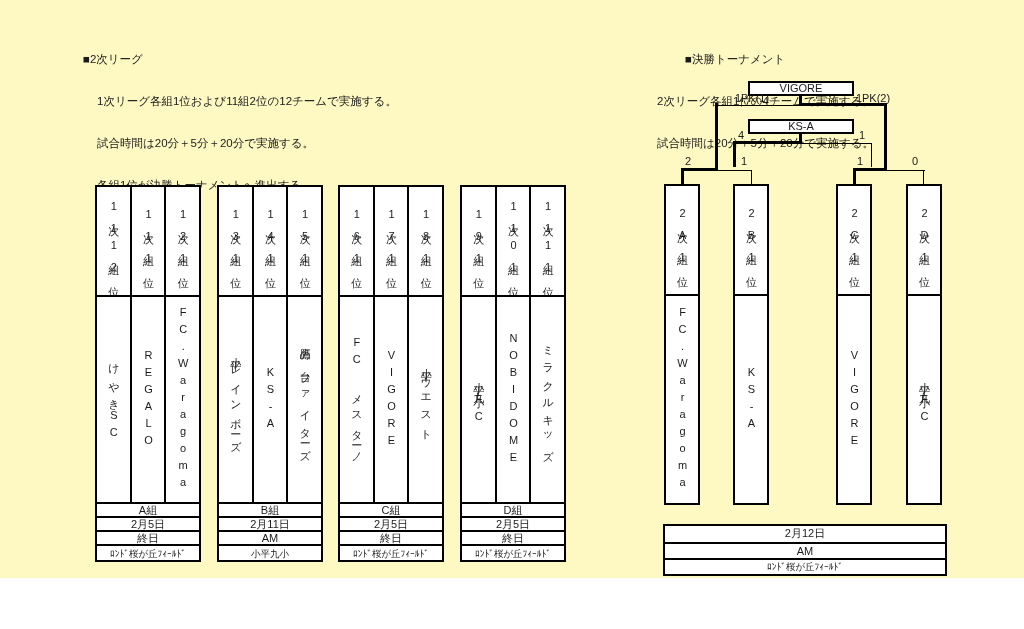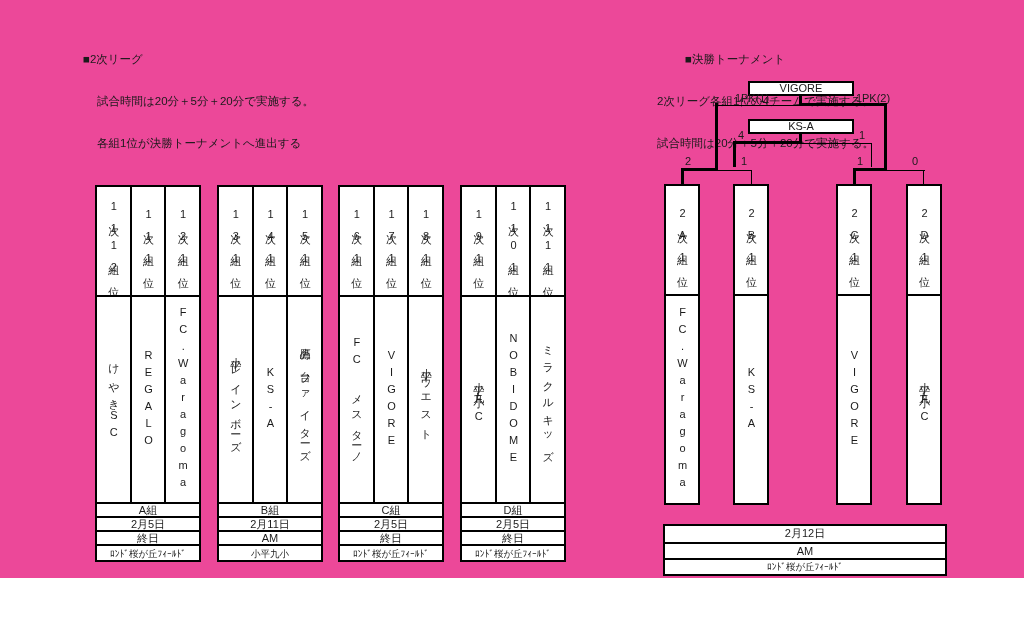--- a/index.html
+++ b/index.html
@@ -1,17 +1,17 @@
 <!DOCTYPE html>
 <html><head>
 <meta charset="utf-8">
 <style>
   * { margin:0; padding:0; box-sizing:border-box; }
   body { background:#fff; font-family:"Liberation Sans","DejaVu Sans",sans-serif; color:#1a1a1a; }
-  .page { position:relative; width:1024px; height:578px; background:#ec4899; overflow:hidden; }
+  .page { position:relative; width:1024px; height:578px; background:#fef9c3; overflow:hidden; }
 
   
   .hdr { position:absolute; font-size:11.5px; line-height:14px; white-space:pre; }
   .hdr .t-line { display:block; }
 
   
   .group { position:absolute; top:185px; width:106px; height:377px; border:2px solid #000; background:#fff; }
   .cols { display:flex; height:315px; }
   .col { flex:1; display:flex; flex-direction:column; border-left:2px solid #000; overflow:hidden; }
   .col:first-child { border-left:none; }
@@ -37,20 +37,21 @@
   .srow:first-child { border-top:none; }
   .srow.venue { font-size:9.5px; }
 </style>
 </head>
 <body>
 
 <div class="page">
 
   <div class="hdr" style="left:83px; top:24px;">
     <span class="t-line">■2次リーグ</span>
+    <span class="t-line" style="margin-left:14px;">1次リーグ各組1位および11組2位の12チームで実施する。</span>
     <span class="t-line" style="margin-left:14px;">試合時間は20分＋5分＋20分で実施する。</span>
     <span class="t-line" style="margin-left:14px;">各組1位が決勝トーナメントへ進出する</span>
   </div>
 
   <div class="hdr" style="left:657px; top:24px;">
     <span class="t-line" style="margin-left:28px;">■決勝トーナメント</span>
     <span class="t-line">2次リーグ各組1位の4チームで実施する。</span>
     <span class="t-line">試合時間は20分＋5分＋20分で実施する。</span>
   </div>
 

